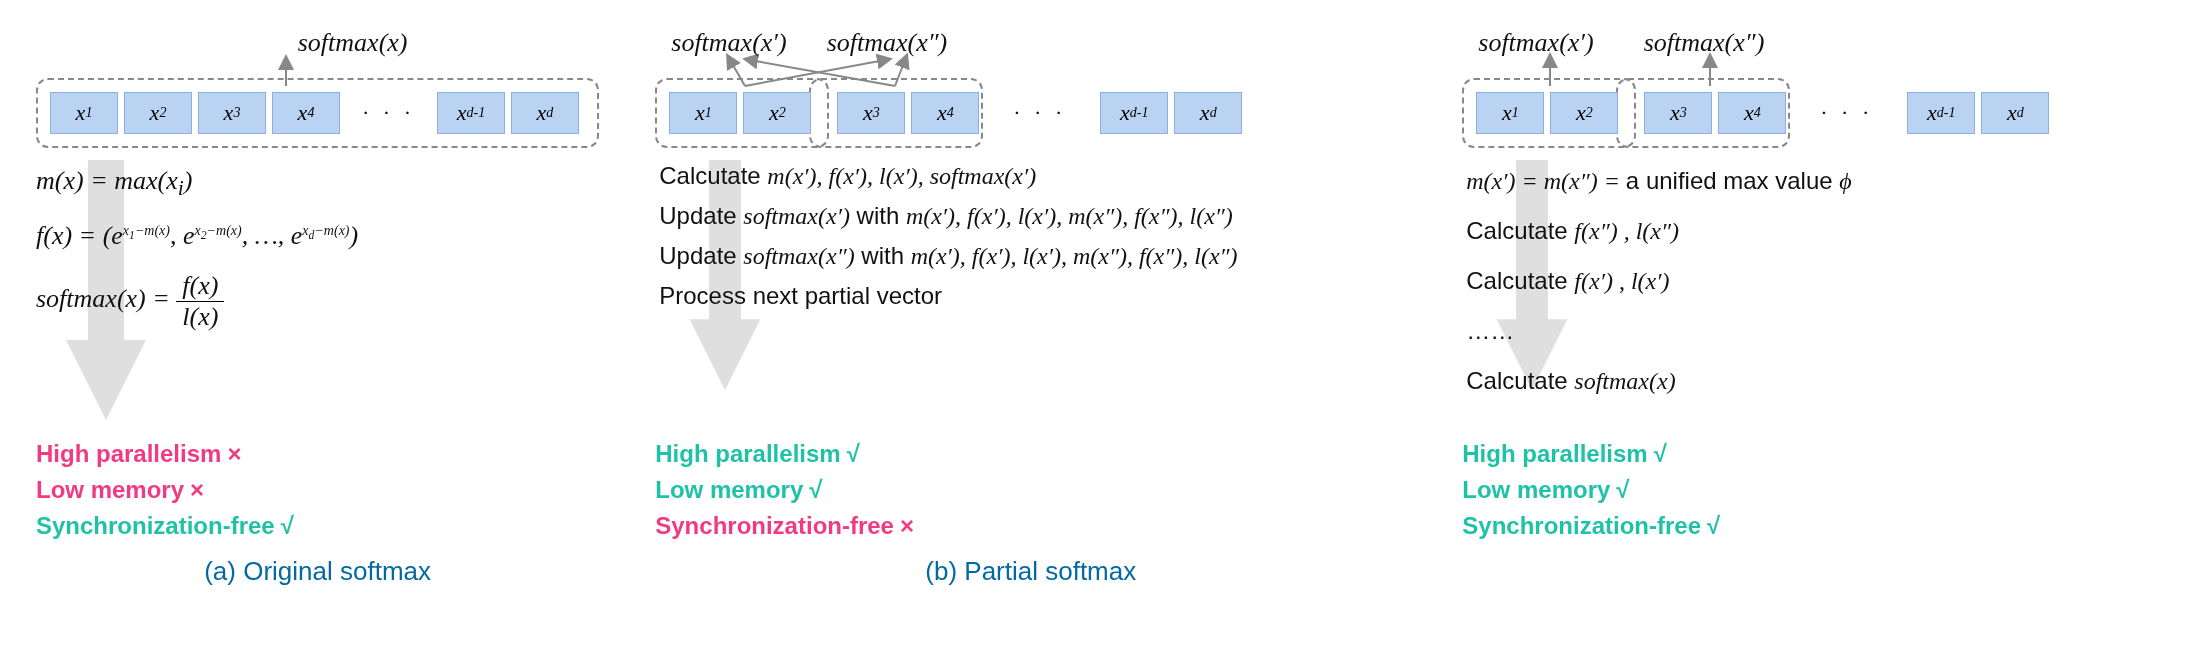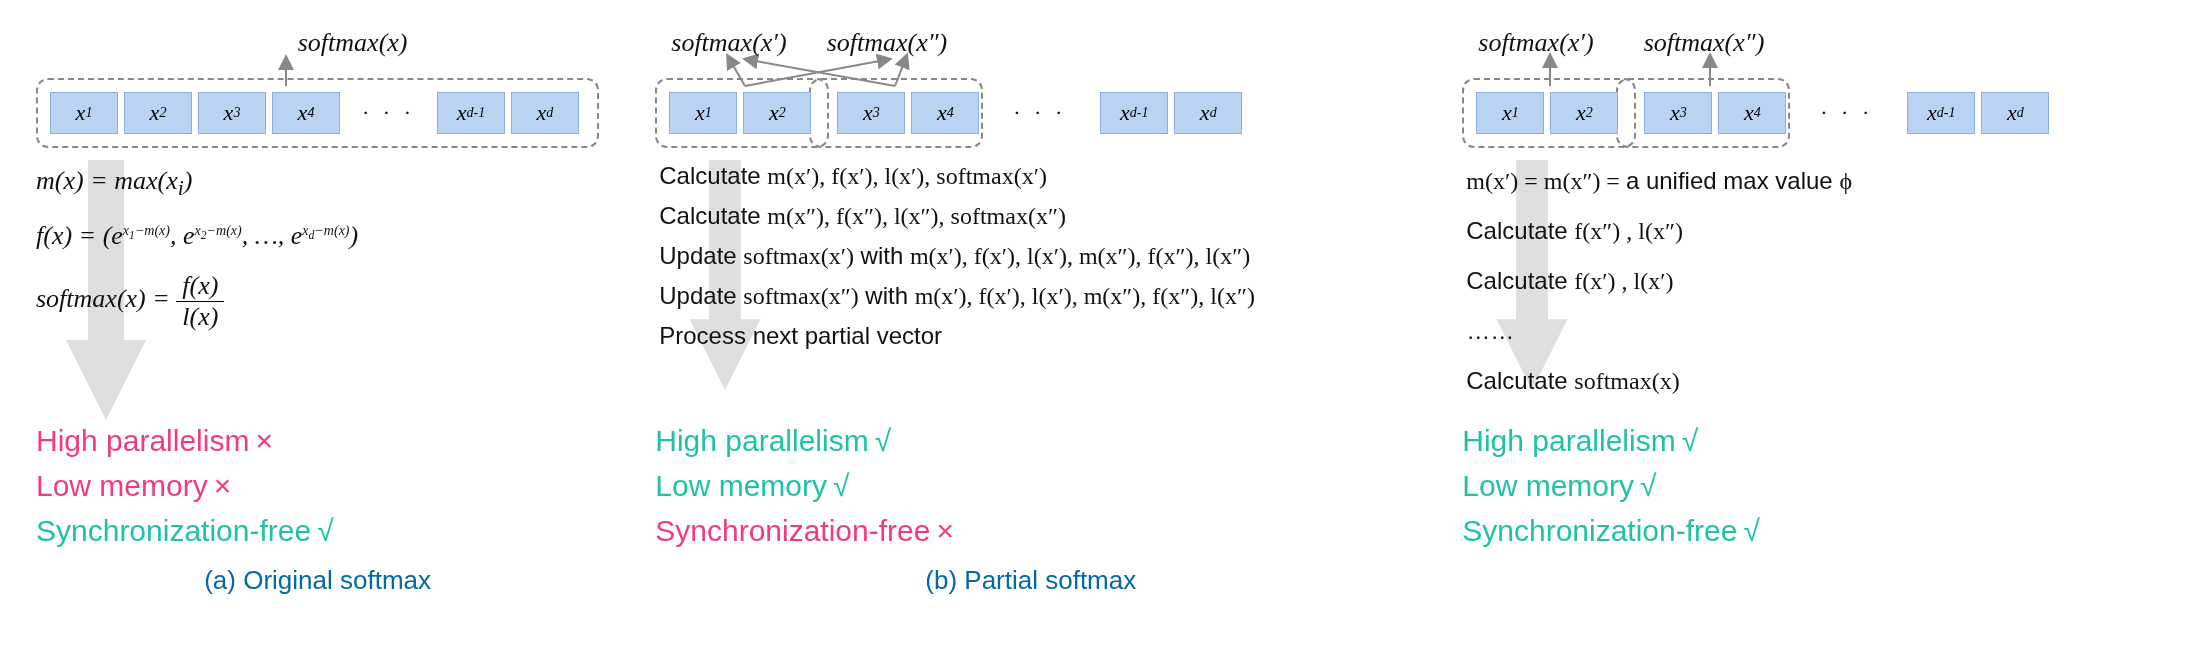--- a/index.html
+++ b/index.html
@@ -123,31 +123,32 @@
     color: var(--text);
     padding: 6px 0 6px 4px;
     font-family: Arial, Helvetica, sans-serif;
   }
   .steps .line.math, .math {
     font-family: "Cambria Math", "STIX", "Times New Roman", serif;
     font-style: italic;
     font-size: 26px;
     color: var(--math);
   }
-  .steps .line .fn { font-family: "Cambria Math", serif; }
+  .steps .line .fn { font-style: italic; font-family: "Cambria Math", serif; }
   .steps .line sup, .outputs sup { font-size: 14px; }
 
   .col-a .steps .line { padding: 10px 0; }
   .col-c .steps .line { padding: 11px 0 11px 4px; }
 
   
   .props {
-    margin-top: 6px;
-    font-size: 30px;
+    margin-top: 24px;
+    font-size: 24px;
     line-height: 1.5;
+    font-weight: bold;
   }
   .props div.good { color: var(--good); }
   .props div.bad  { color: var(--bad); }
   .mark { padding-left: 6px; }
 
   
   .caption {
     text-align: center;
     font-size: 26px;
     color: #0369a1;
@@ -298,21 +299,20 @@
             <sub>d</sub>
           </div>
       </div>
     </div>
 
     <div class="steps">
       <svg class="big-arrow" viewBox="0 0 80 260" height="230">
         <path d="M22 0 H58 V180 H80 L40 260 L0 180 H22 Z" fill="var(--arrow-grey)" opacity="0.55"></path>
       </svg>
       <div class="line">Calcutate <span class="fn">m(x′), f(x′), l(x′), softmax(x′)</span></div>
-      <div class="line">Calcutate <span class="fn">m(x″), f(x″), l(x″), softmax(x″)</span></div>
       <div class="line">Update <span class="fn">softmax(x′)</span> with <span class="fn">m(x′), f(x′), l(x′), m(x″), f(x″), l(x″)</span></div>
       <div class="line">Update <span class="fn">softmax(x″)</span> with <span class="fn">m(x′), f(x′), l(x′), m(x″), f(x″), l(x″)</span></div>
       <div class="line">Process next partial vector</div>
     </div>
 
     <div class="props">
       <div class="good"><span>High parallelism</span><span class="mark">√</span></div>
       <div class="good"><span>Low memory</span><span class="mark">√</span></div>
       <div class="bad"><span>Synchronization-free</span><span class="mark">×</span></div>
     </div>

